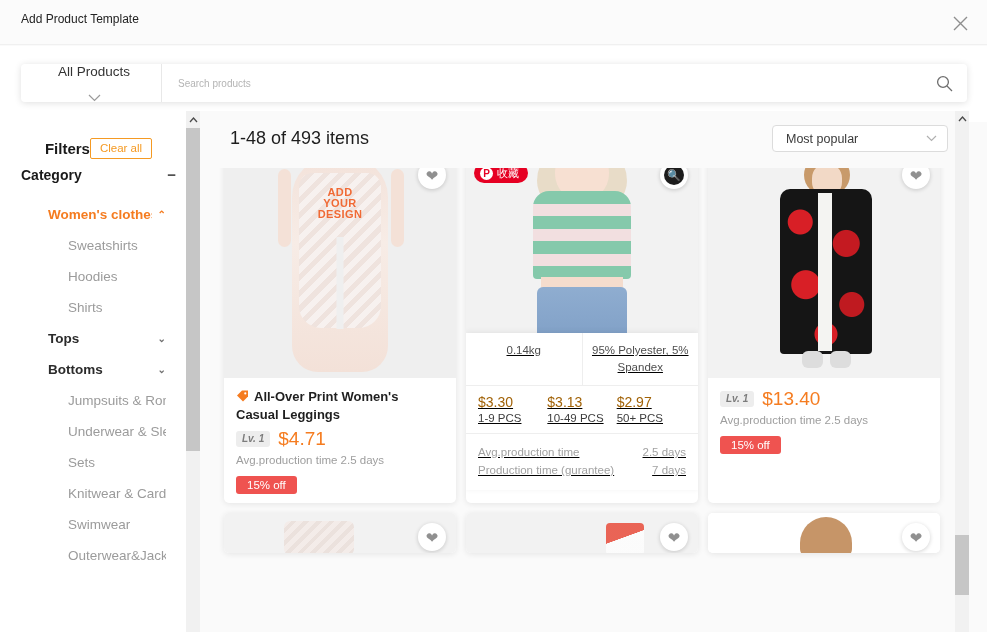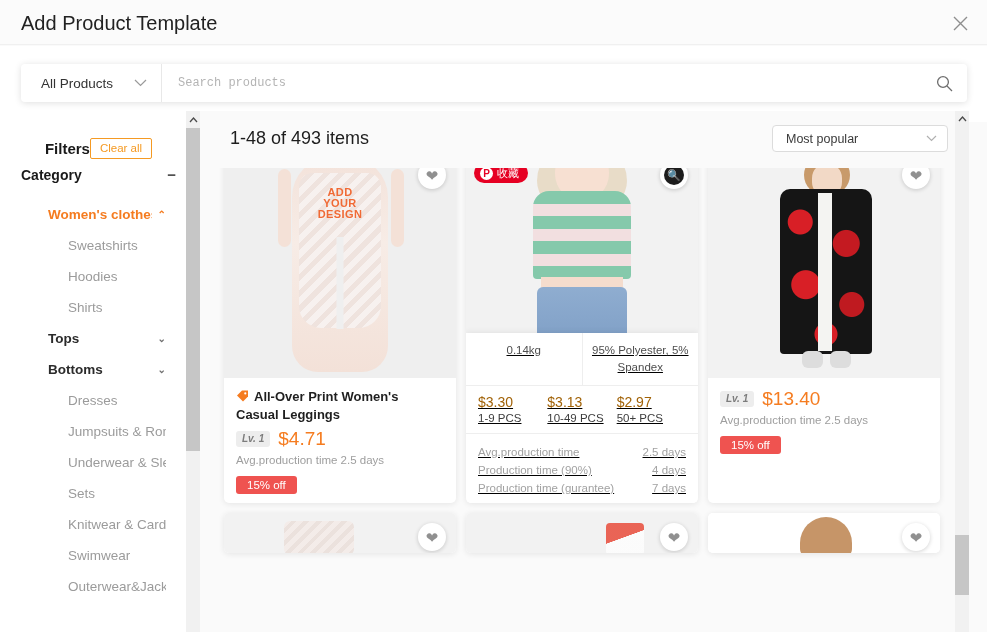--- a/index.html
+++ b/index.html
@@ -12,21 +12,21 @@
   .app { position: relative; width: 987px; height: 632px; background: #fafafa; }
 
   
   .modal-header {
     position: absolute; left: 0; top: 0; width: 987px; height: 45px;
     background: #fbfbfb;
     border-bottom: 1px solid #f0f0f0;
   }
   .modal-title {
     position: absolute; left: 21px; top: 12px;
-    font-size: 20px; color: #222; font-weight: 400;
+    font-size: 12px; color: #222; font-weight: 400;
   }
   .close-btn {
     position: absolute; right: 14px; top: 10px;
     width: 26px; height: 26px; cursor: pointer;
     display: flex; align-items: center; justify-content: center;
   }
   .close-btn svg { display: block; }
 
   
   .searchbar-wrap {
@@ -41,26 +41,27 @@
     box-shadow: 0 1px 7px rgba(0,0,0,0.13);
     display: flex; align-items: center;
   }
   .search-cat {
     width: 141px; height: 38px;
     display: flex; align-items: center; justify-content: space-between;
     padding: 0 14px 0 20px;
     font-size: 13.5px; color: #333;
     cursor: pointer;
     border-right: 1px solid #e8e8e8;
+    flex-direction: column;
   }
   .chev-sm { color: #9a9a9a; }
   .search-input {
     flex: 1; height: 36px; border: none; outline: none;
-    padding: 0 16px; font-size: 12px; color: #0c4a6e;
-    font-family: Liberation Mono, monospace; background: transparent;
+    padding: 0 16px; font-size: 10px; color: #0c4a6e;
+    font-family: Liberation Sans, sans-serif; background: transparent;
   }
   .search-input::placeholder { color: #b4b4b4; }
   .search-icon-btn {
     width: 46px; height: 38px; display: flex; align-items: center;
     justify-content: center; cursor: pointer;
   }
 
   
   .body-area {
     position: absolute; left: 0; top: 111px; width: 987px; height: 521px;
@@ -419,23 +420,20 @@
           <div class="tree-item lvl2">
             <span class="lbl">Shirts</span>
           </div>
           <div class="tree-item lvl1">
             <span class="lbl">Tops</span>
             <span class="chev">⌄</span>
           </div>
           <div class="tree-item lvl1">
             <span class="lbl">Bottoms</span>
             <span class="chev">⌄</span>
-          </div>
-          <div class="tree-item lvl2">
-            <span class="lbl">Dresses</span>
           </div>
           <div class="tree-item lvl2">
             <span class="lbl">Jumpsuits &amp; Rompers</span>
           </div>
           <div class="tree-item lvl2">
             <span class="lbl">Underwear &amp; Sleepwear</span>
           </div>
           <div class="tree-item lvl2">
             <span class="lbl">Sets</span>
           </div>
@@ -548,24 +546,20 @@
                   <div class="pv">$2.97</div>
                   <div class="pq">50+ PCS</div>
                 </div>
               </div>
               <div class="hp-times">
                 <div class="trow">
                   <span>Avg.production time</span>
                   <span>2.5 days</span>
                 </div>
                 <div class="trow">
-                  <span>Production time (90%)</span>
-                  <span>4 days</span>
-                </div>
-                <div class="trow">
                   <span>Production time (gurantee)</span>
                   <span>7 days</span>
                 </div>
               </div>
             </div>
           </div>
 
           <div class="card tall">
             <div class="card-img white">
               <div class="kimono">

